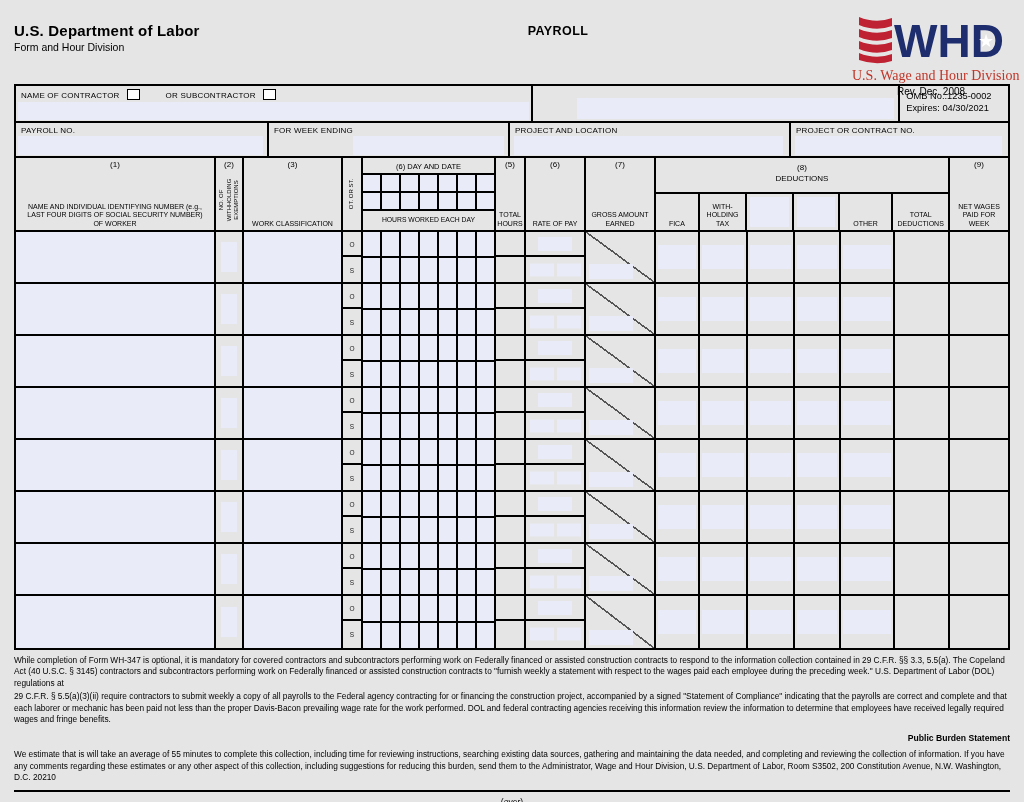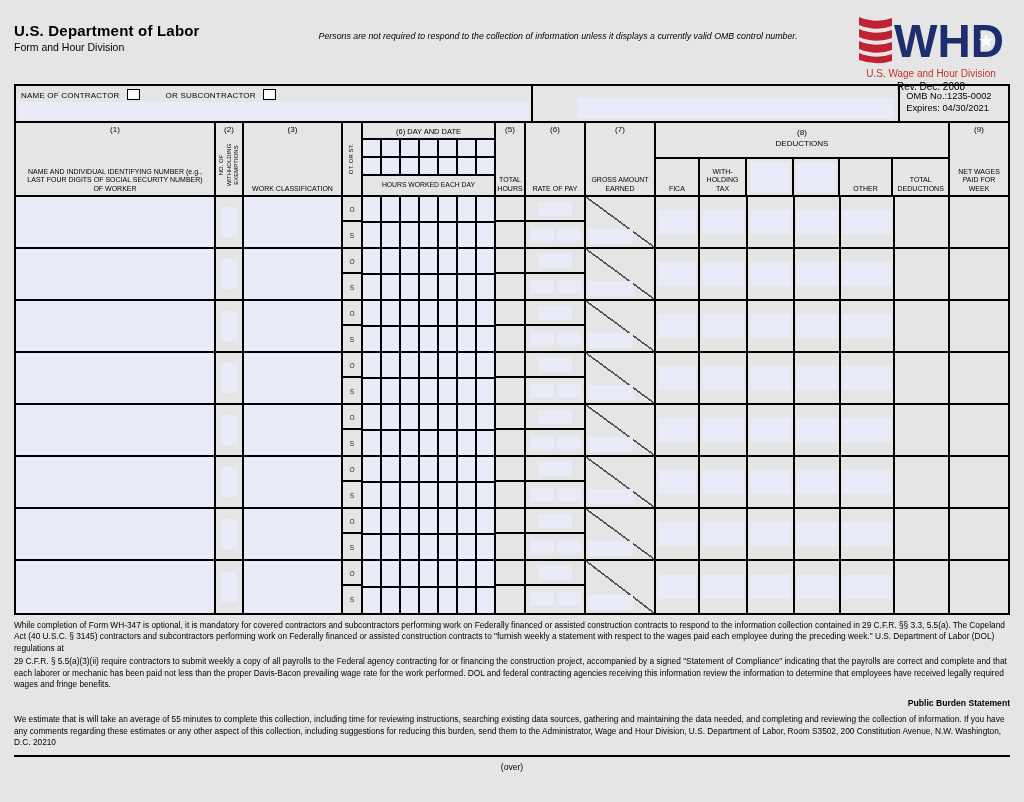--- a/index.html
+++ b/index.html
@@ -9,21 +9,21 @@
   
   .masthead { display:flex; align-items:flex-start; height:76px; padding-top:14px; }
   .mh-left { width:250px; }
   .mh-left .dept { font-size:15px; font-weight:bold; letter-spacing:.2px; }
   .mh-left .div  { font-size:10.5px; margin-top:2px; }
   .mh-center { flex:1; text-align:center; padding-top:2px; }
   .mh-center .payroll { font-size:12.5px; font-weight:bold; letter-spacing:.4px; }
   .mh-center .subtitle { font-size:10.5px; font-weight:bold; margin-top:4px; }
   .mh-center .ombnotice { font-size:8.8px; font-style:italic; margin-top:7px; }
   .mh-right { width:158px; text-align:center; margin-top:-8px; }
-  .mh-right .caption { font-family:Liberation Sans, sans-serif; font-size:10px; color:#c13528; margin-top:0px; white-space:nowrap; }
+  .mh-right .caption { font-family:Liberation Serif, serif; font-size:14px; color:#c13528; margin-top:0px; white-space:nowrap; }
   .mh-right .rev { font-size:10px; margin-top:2px; }
 
   
   .form-root { border:2px solid #000; }
 
   
   .info-row { display:flex; }
   .info-row1 { height:37px; border-bottom:2px solid #000; }
   .info-row2 { height:35px; border-bottom:2px solid #000; }
   .icell { position:relative; border-right:2px solid #000; }
@@ -93,21 +93,21 @@
 <body>
 
 <div class="page">
 
   <div class="masthead">
     <div class="mh-left">
       <div class="dept">U.S. Department of Labor</div>
       <div class="div">Form and Hour Division</div>
     </div>
     <div class="mh-center">
-      <div class="ombnotice">Persons are not required to respond to the collection of information unless it displays a currently valid OMB control number.</div>
+      <div class="payroll">PAYROLL</div>
     </div>
     <div class="mh-right">
       <svg width="150" height="50" viewBox="0 0 150 50">
         <path d="M3,3 q17,7 33,1 l0,8 q-16,6 -33,-1 z" fill="#bf2333"></path>
         <path d="M3,15 q17,7 33,1 l0,8 q-16,6 -33,-1 z" fill="#bf2333"></path>
         <path d="M3,27 q17,7 33,1 l0,8 q-16,6 -33,-1 z" fill="#bf2333"></path>
         <path d="M3,39 q17,7 33,1 l0,7 q-16,5 -33,-1 z" fill="#bf2333"></path>
         <text x="38" y="43" font-family="Liberation Sans, DejaVu Sans, sans-serif" font-size="46" font-weight="bold" fill="#1d2d6e" textLength="110" lengthAdjust="spacingAndGlyphs">WHD</text>
         <text x="122" y="33" font-size="18" fill="#ffffff">★</text>
       </svg>
@@ -129,20 +129,38 @@
         <div class="ifield" style="left:44px; right:4px; top:12px; height:21px;"></div>
       </div>
       <div class="icell w-omb">
         <div class="omb-text">
           <div>OMB No.:1235-0002</div>
           <div>Expires: 04/30/2021</div>
         </div>
       </div>
     </div>
 
+    <div class="info-row info-row2">
+      <div class="icell w-payno">
+        <div class="ilabel">PAYROLL NO.</div>
+        <div class="ifield" style="left:2px; right:4px; top:13px; height:19px;"></div>
+      </div>
+      <div class="icell w-week">
+        <div class="ilabel">FOR WEEK ENDING</div>
+        <div class="ifield" style="left:84px; right:4px; top:13px; height:19px;"></div>
+      </div>
+      <div class="icell w-proj">
+        <div class="ilabel">PROJECT AND LOCATION</div>
+        <div class="ifield" style="left:4px; right:6px; top:13px; height:19px;"></div>
+      </div>
+      <div class="icell w-contno">
+        <div class="ilabel">PROJECT OR CONTRACT NO.</div>
+        <div class="ifield" style="left:4px; right:6px; top:13px; height:19px;"></div>
+      </div>
+    </div>
 
     <div class="thead">
       <div class="hc w-name">
         <div class="hnum">(1)</div>
         <div class="hlabel" style="padding:0 6px;">NAME AND INDIVIDUAL IDENTIFYING NUMBER (e.g., LAST FOUR DIGITS OF SOCIAL SECURITY NUMBER) OF WORKER</div>
       </div>
       <div class="hc w-ex">
         <div class="hnum">(2)</div>
         <div class="vtext">NO. OF WITHHOLDING EXEMPTIONS</div>
       </div>

